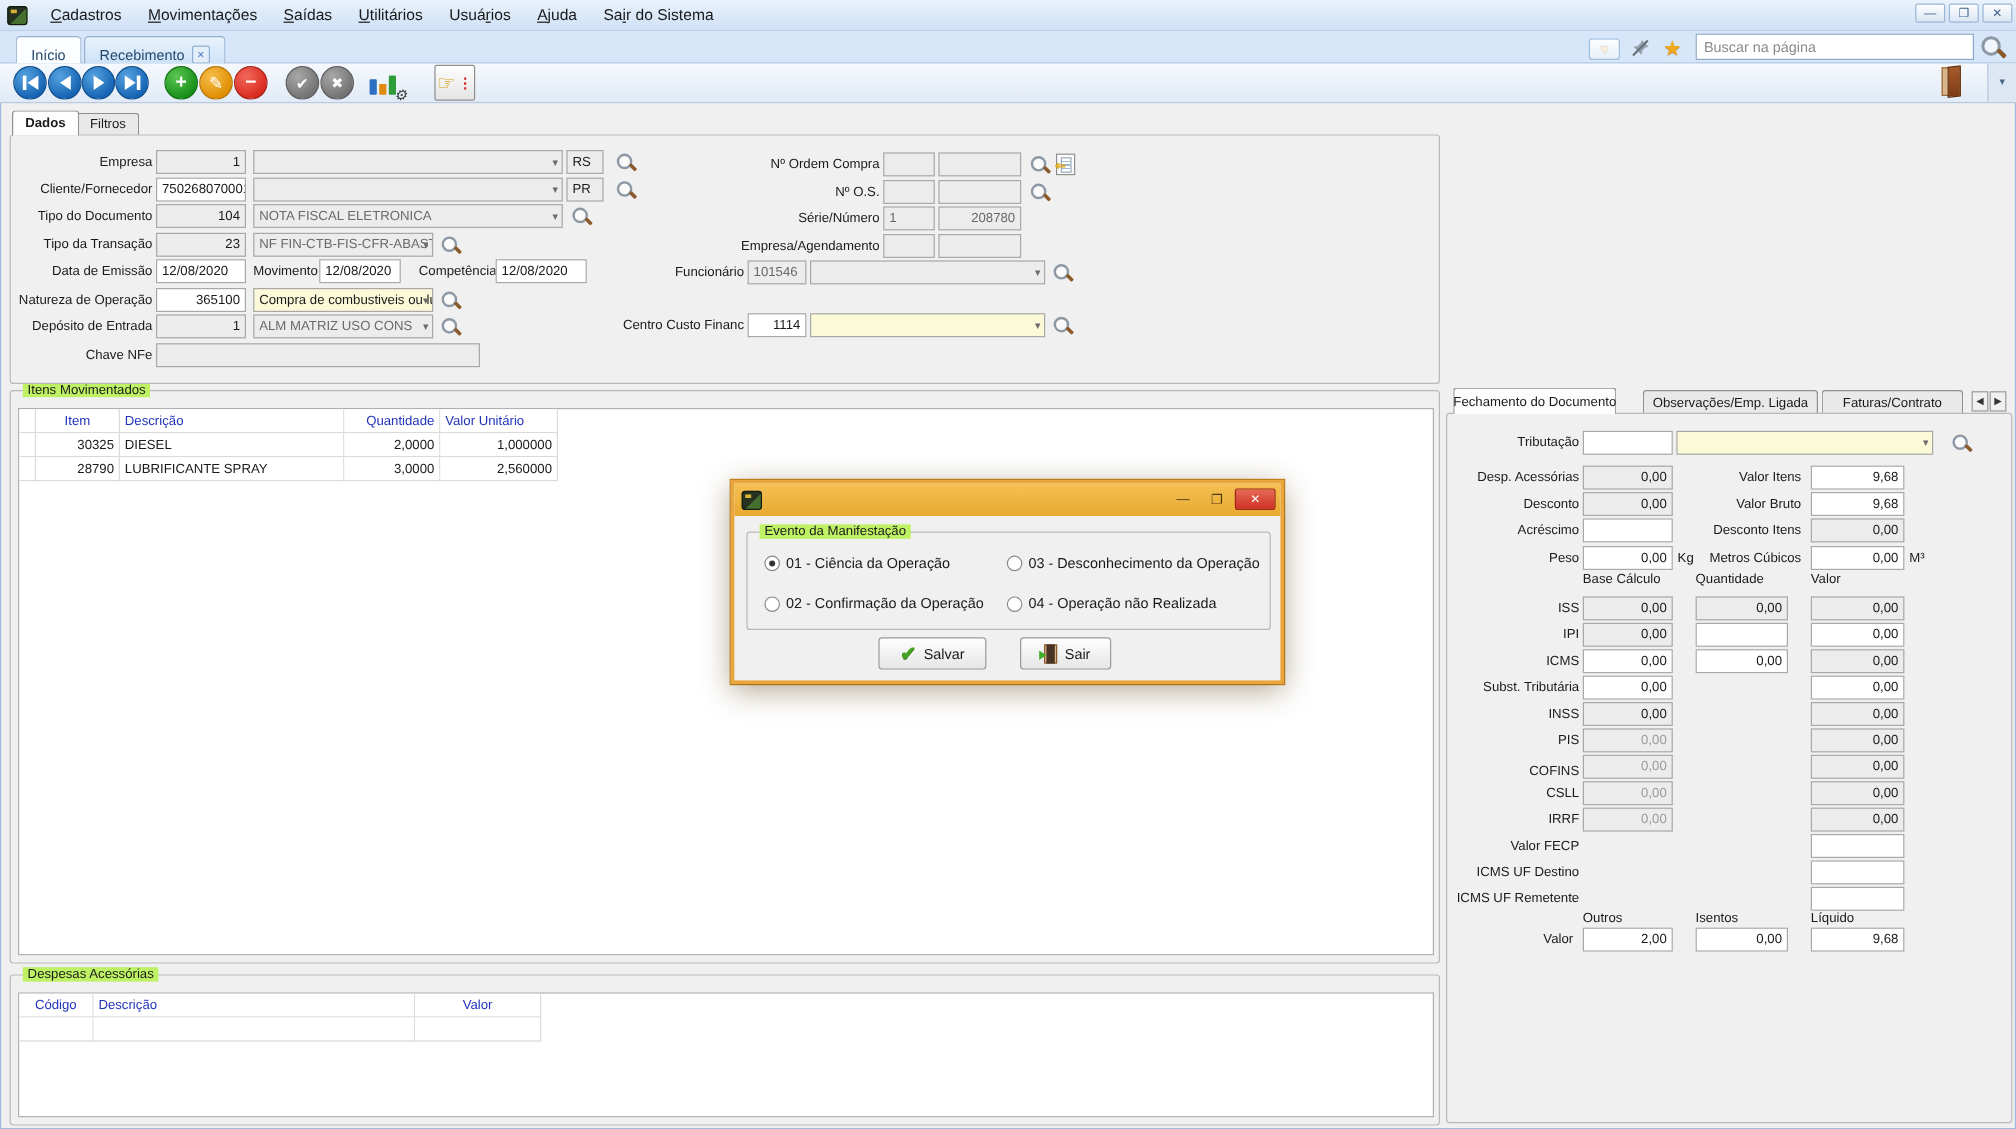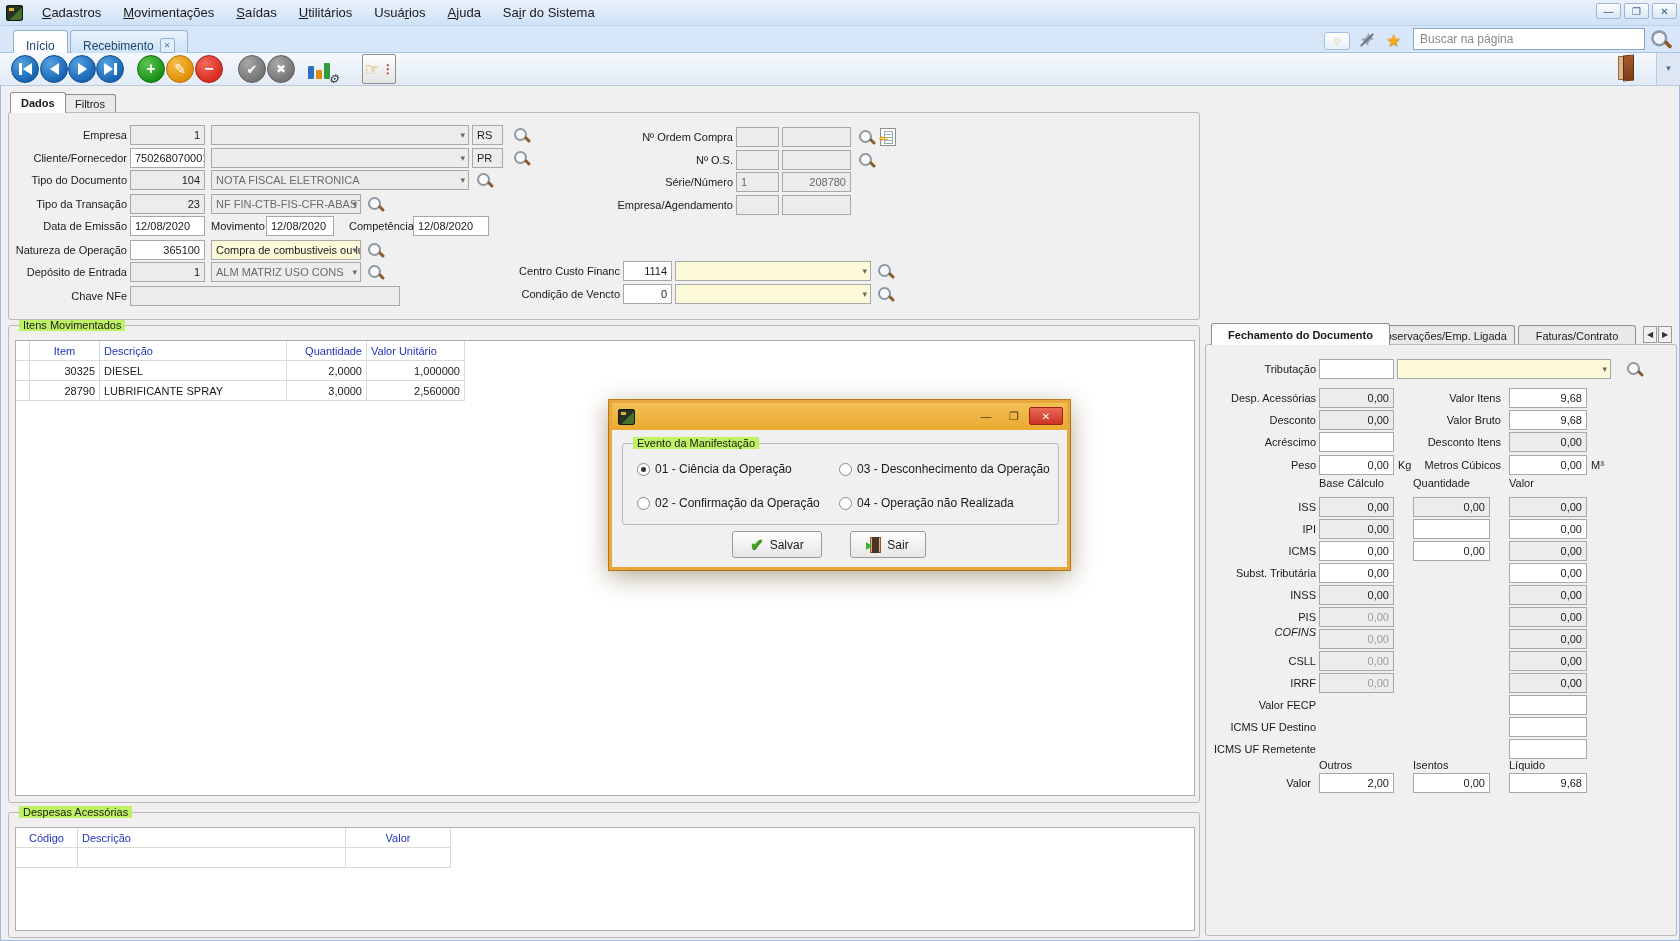--- a/index.html
+++ b/index.html
@@ -288,29 +288,29 @@
   <div class="frow" style="top:59px">
     <span class="lbl" style="left:480px;width:244px">Série/Número</span>
     <span class="fld ro" style="left:727px;width:43px;color:#6a6a6a">1</span>
     <span class="fld ro num" style="left:773px;width:69px;color:#6a6a6a">208780</span>
   </div>
   <div class="frow" style="top:82px">
     <span class="lbl" style="left:480px;width:244px">Empresa/Agendamento</span>
     <span class="fld ro" style="left:727px;width:43px"></span>
     <span class="fld ro" style="left:773px;width:69px"></span>
   </div>
+  <div class="frow" style="top:104px">
+    <span class="lbl" style="left:480px;width:131px">Funcionário</span>
+    <span class="fld ro" style="left:614px;width:49px;color:#6a6a6a">101546</span>
+    <span class="fld ro combo" style="left:666px;width:196px"></span>
+    <span class="mag" style="left:868px;top:2px"></span>
+  </div>
   <div class="frow" style="top:148px">
     <span class="lbl" style="left:480px;width:131px">Centro Custo Financ</span>
     <span class="fld num" style="left:614px;width:49px">1114</span>
-    <span class="fld yel combo" style="left:666px;width:196px"></span>
-    <span class="mag" style="left:868px;top:2px"></span>
-  </div>
-  <div class="frow" style="top:171px">
-    <span class="lbl" style="left:480px;width:131px">Condição de Vencto</span>
-    <span class="fld num" style="left:614px;width:49px">0</span>
     <span class="fld yel combo" style="left:666px;width:196px"></span>
     <span class="mag" style="left:868px;top:2px"></span>
   </div>
 </div>
 
 <div class="group" style="left:8px;top:325px;width:1192px;height:478px">
   <span class="legend">Itens Movimentados</span>
   <div class="grid" style="left:6px;top:14px;width:1180px;height:456px">
       <div class="gcell ghead " style="left: 0px; top: 0px; width: 14px;"></div>
       <div class="gcell ghead al-c" style="left: 14px; top: 0px; width: 70px;">Item</div>
@@ -335,21 +335,21 @@
   <div class="grid" style="left:6px;top:14px;width:1180px;height:104px">
       <div class="gcell ghead al-c" style="left: 0px; top: 0px; width: 62px;">Código</div>
       <div class="gcell ghead " style="left: 62px; top: 0px; width: 268px;">Descrição</div>
       <div class="gcell ghead al-c" style="left: 330px; top: 0px; width: 105px;">Valor</div>
       <div class="gcell " style="left: 0px; top: 20px; width: 62px;"></div>
       <div class="gcell " style="left: 62px; top: 20px; width: 268px;"></div>
       <div class="gcell al-r" style="left: 330px; top: 20px; width: 105px;"></div>
     </div>
 </div>
 
-<div class="stab active" style="left:1211px;top:323px;height:22px;width:179px;font-weight:bold">
+<div class="stab active" style="left:1211px;top:323px;height:22px;width:136px;font-weight:normal">
     <span>Fechamento do Documento</span>
   </div>
 <div class="stab inactive" style="left:1369px;top:325px;height:20px;width:146px">
     <span>Observações/Emp. Ligada</span>
   </div>
 <div class="stab inactive" style="left:1518px;top:325px;height:20px;width:118px">
     <span>Faturas/Contrato</span>
   </div>
 <span class="arrbtn" style="left:1643px;top:326px">◀</span>
 <span class="arrbtn" style="left:1658px;top:326px">▶</span>
@@ -405,21 +405,21 @@
       <div class="fld ro num" style="left: 303px; top: 196px; width: 78px; position: absolute;">0,00</div>
       <div class="plabel" style="left: 0px; top: 222px; width: 110px;">Subst. Tributária</div>
       <div class="fld num" style="left: 113px; top: 218px; width: 75px; position: absolute;">0,00</div>
       <div class="fld num" style="left: 303px; top: 218px; width: 78px; position: absolute;">0,00</div>
       <div class="plabel" style="left: 0px; top: 244px; width: 110px;">INSS</div>
       <div class="fld ro num" style="left: 113px; top: 240px; width: 75px; position: absolute;">0,00</div>
       <div class="fld ro num" style="left: 303px; top: 240px; width: 78px; position: absolute;">0,00</div>
       <div class="plabel" style="left: 0px; top: 266px; width: 110px;">PIS</div>
       <div class="fld dim num" style="left: 113px; top: 262px; width: 75px; position: absolute;">0,00</div>
       <div class="fld ro num" style="left: 303px; top: 262px; width: 78px; position: absolute;">0,00</div>
-      <div class="plabel" style="left: 0px; top: 281px; width: 110px; font-style: italic;">COFINS</div>
+      <div class="plabel" style="left: 0px; top: 292px; width: 110px;">COFINS</div>
       <div class="fld dim num" style="left: 113px; top: 284px; width: 75px; position: absolute;">0,00</div>
       <div class="fld ro num" style="left: 303px; top: 284px; width: 78px; position: absolute;">0,00</div>
       <div class="plabel" style="left: 0px; top: 310px; width: 110px;">CSLL</div>
       <div class="fld dim num" style="left: 113px; top: 306px; width: 75px; position: absolute;">0,00</div>
       <div class="fld ro num" style="left: 303px; top: 306px; width: 78px; position: absolute;">0,00</div>
       <div class="plabel" style="left: 0px; top: 332px; width: 110px;">IRRF</div>
       <div class="fld dim num" style="left: 113px; top: 328px; width: 75px; position: absolute;">0,00</div>
       <div class="fld ro num" style="left: 303px; top: 328px; width: 78px; position: absolute;">0,00</div>
       <div class="plabel" style="left: 0px; top: 354px; width: 110px;">Valor FECP</div>
       <div class="fld num" style="left: 303px; top: 350px; width: 78px; position: absolute;"></div>

